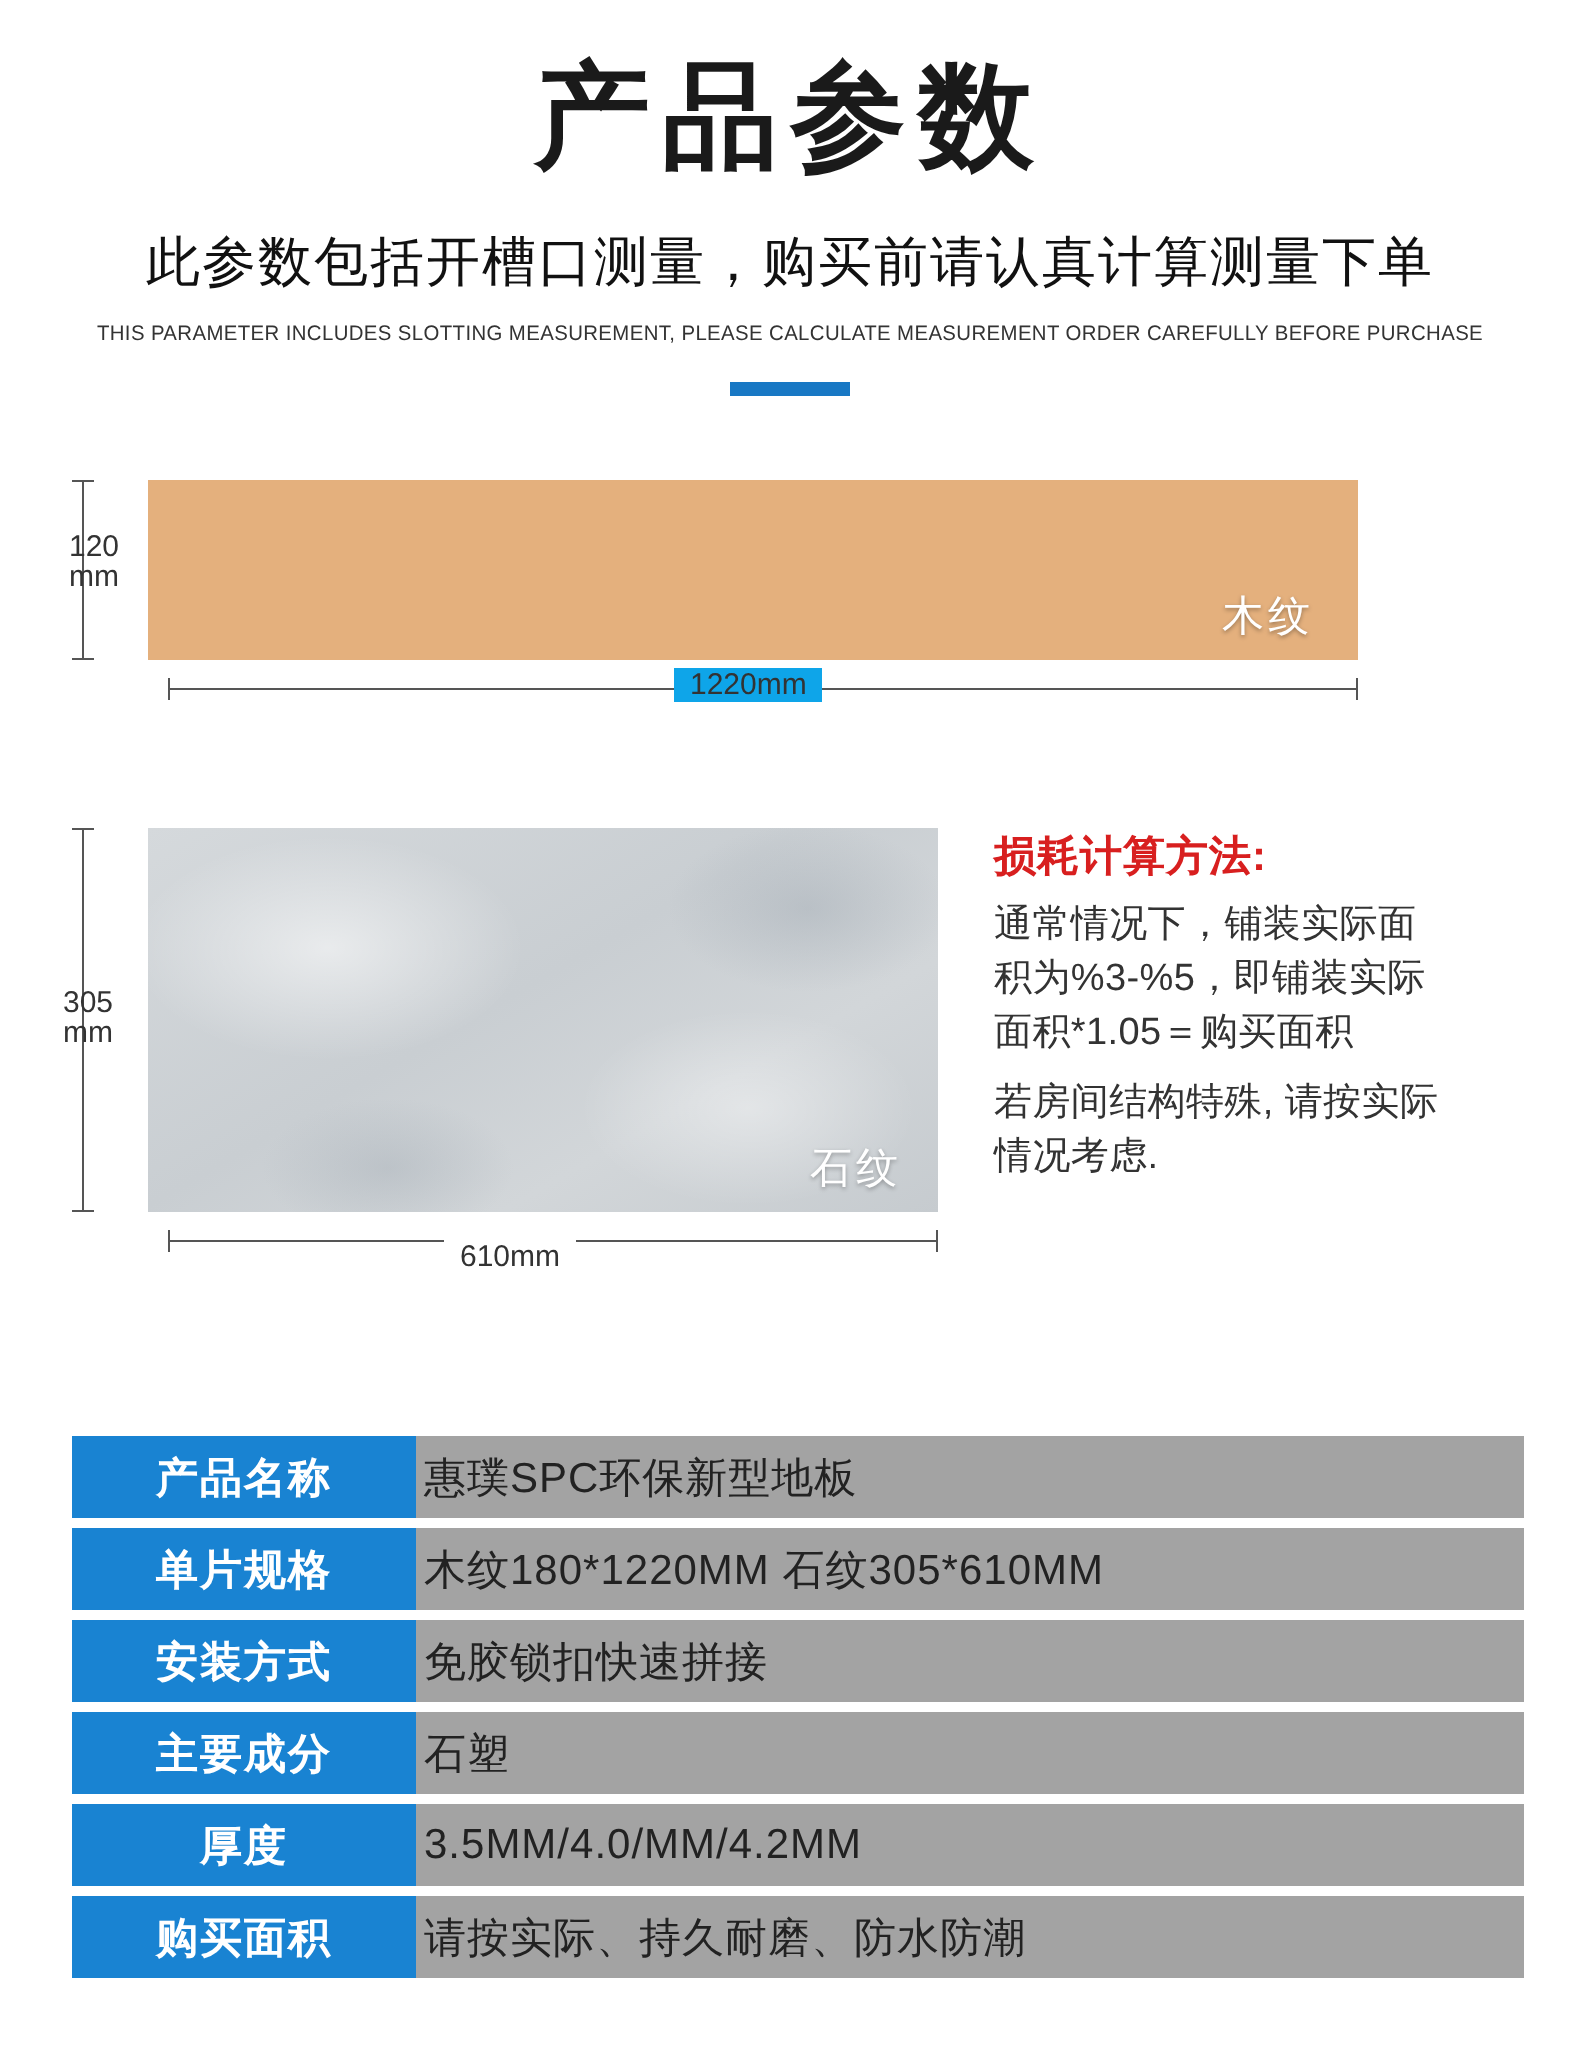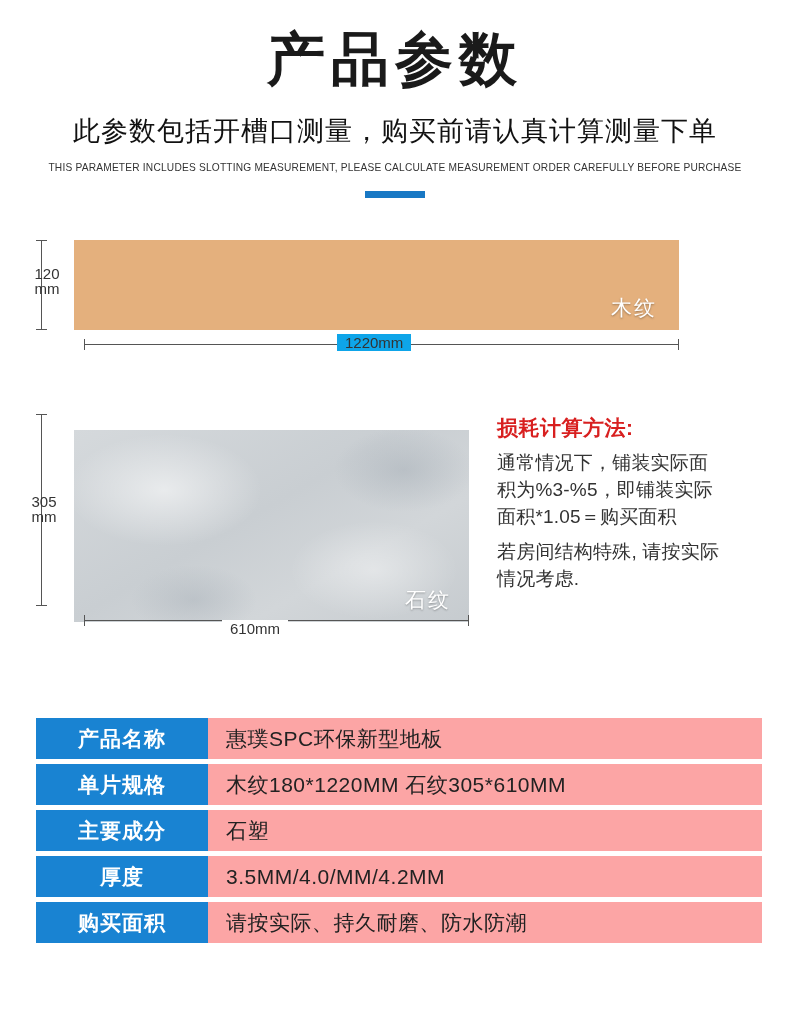--- a/index.html
+++ b/index.html
@@ -90,21 +90,21 @@
     color: #ffffff;
     font-size: 21px;
     letter-spacing: 2px;
     text-shadow: 0 1px 2px rgba(0,0,0,0.35);
   }
 
   
   .stone-wrap {
     position: absolute;
     left: 74px;
-    top: 208px;
+    top: 192px;
     width: 395px;
     height: 192px;
     border-radius: 32px;
   }
   .stone-swatch {
     width: 100%;
     height: 100%;
     background:
       radial-gradient(ellipse 140px 80px at 90px 60px, rgba(255,255,255,0.55), rgba(255,255,255,0) 70%),
       radial-gradient(ellipse 120px 70px at 300px 140px, rgba(255,255,255,0.40), rgba(255,255,255,0) 70%),
@@ -240,26 +240,26 @@
     font-size: 21px;
     font-weight: bold;
     display: flex;
     align-items: center;
     justify-content: center;
     letter-spacing: 1px;
     flex: none;
   }
   .spec-val {
     flex: 1;
-    background: #fca5a5;
+    background: #a3a3a3;
     color: #222;
     font-size: 21px;
     display: flex;
     align-items: center;
-    padding-left: 18px;
+    padding-left: 4px;
     letter-spacing: 0.5px;
   }
 </style>
 </head>
 <body>
 
 <div class="header">
   <h1 class="main-title">产品参数</h1>
   <div class="sub-title">此参数包括开槽口测量，购买前请认真计算测量下单</div>
   <div class="eng-title">THIS PARAMETER INCLUDES SLOTTING MEASUREMENT, PLEASE CALCULATE MEASUREMENT ORDER CAREFULLY BEFORE PURCHASE</div>
@@ -321,20 +321,24 @@
 <div class="spec-table" id="spec-table">
     <div class="spec-row">
       <div class="spec-key">产品名称</div>
       <div class="spec-val">惠璞SPC环保新型地板</div>
     </div>
     <div class="spec-row">
       <div class="spec-key">单片规格</div>
       <div class="spec-val">木纹180*1220MM   石纹305*610MM</div>
     </div>
     <div class="spec-row">
+      <div class="spec-key">安装方式</div>
+      <div class="spec-val">免胶锁扣快速拼接</div>
+    </div>
+    <div class="spec-row">
       <div class="spec-key">主要成分</div>
       <div class="spec-val">石塑</div>
     </div>
     <div class="spec-row">
       <div class="spec-key">厚度</div>
       <div class="spec-val">3.5MM/4.0/MM/4.2MM</div>
     </div>
     <div class="spec-row">
       <div class="spec-key">购买面积</div>
       <div class="spec-val">请按实际、持久耐磨、防水防潮</div>

